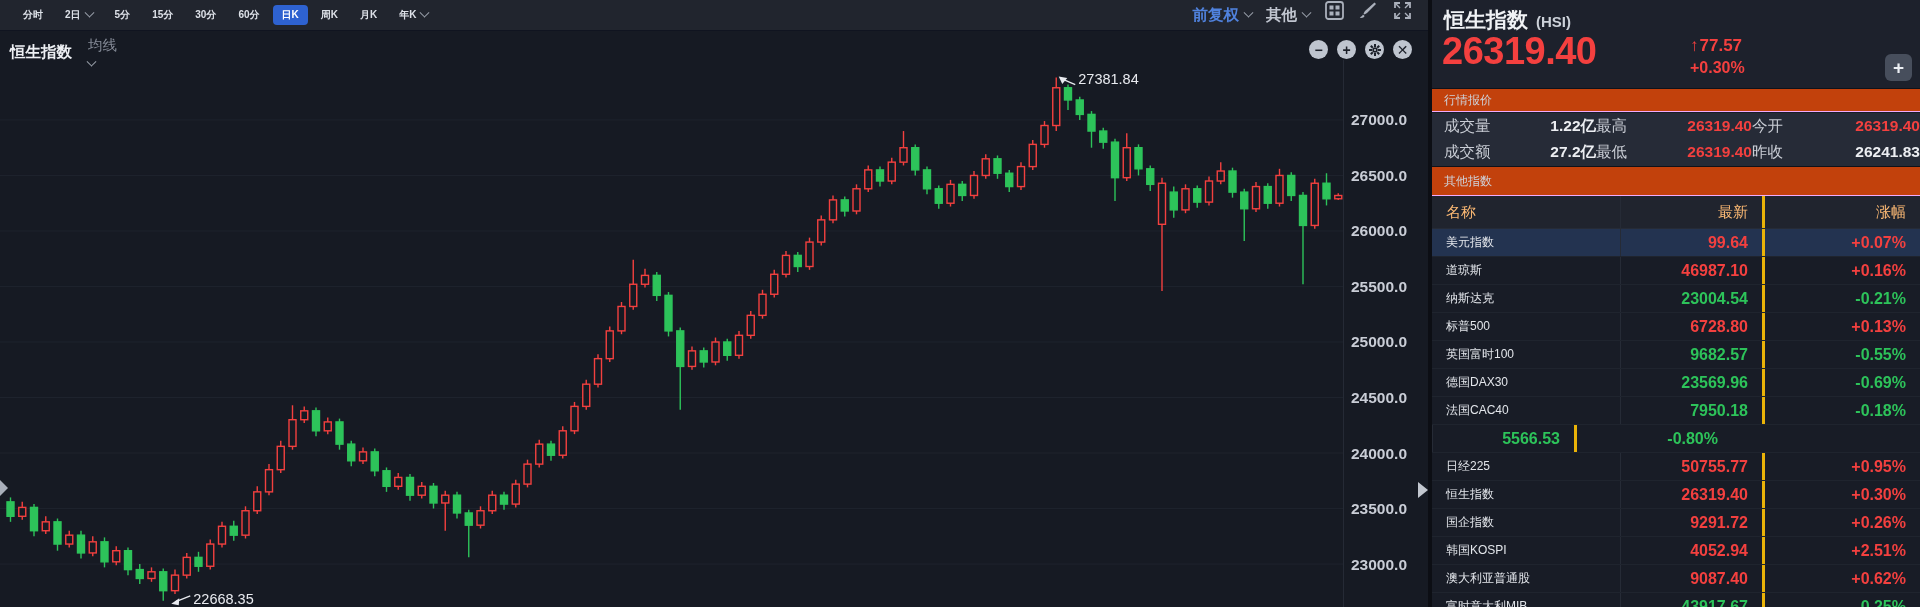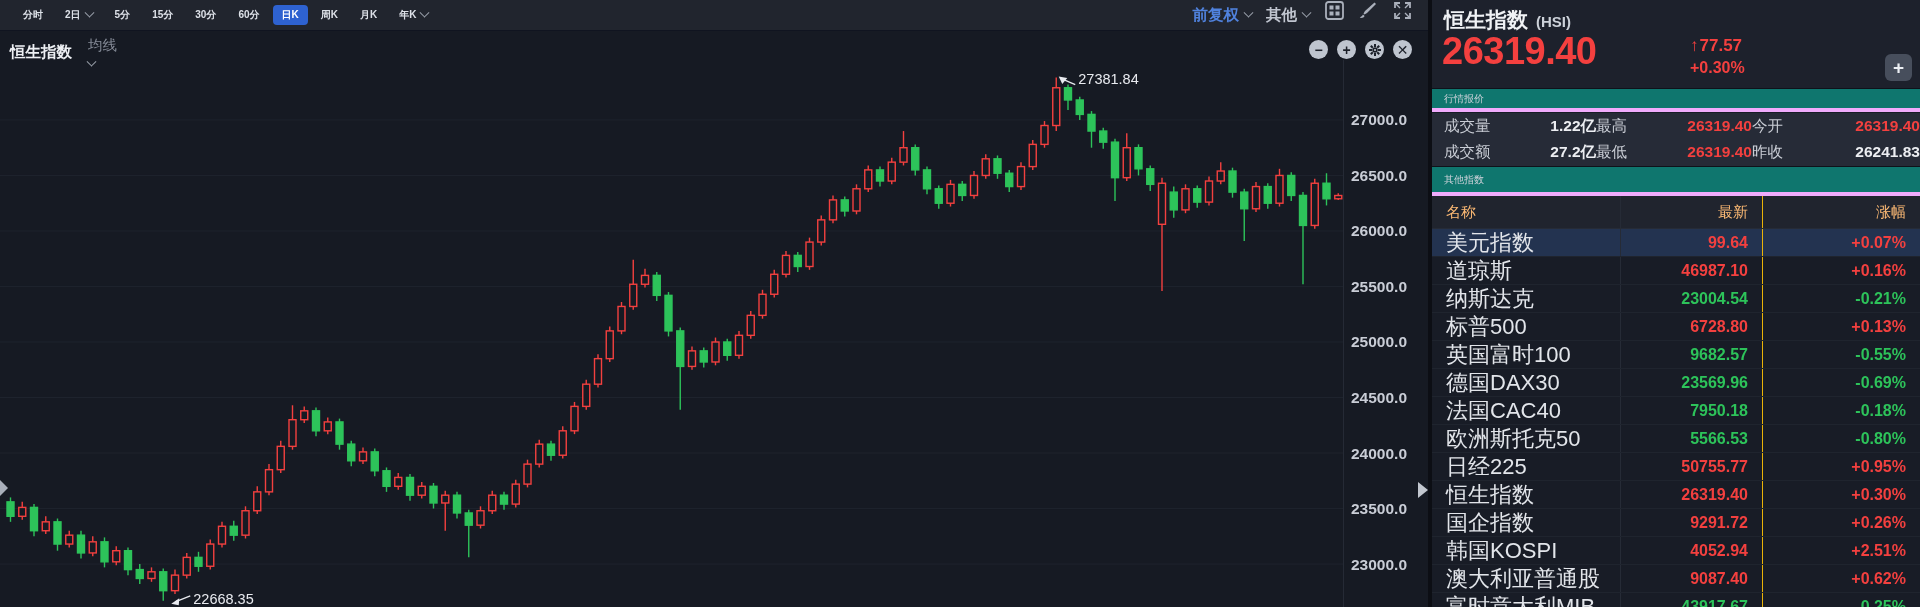--- a/index.html
+++ b/index.html
@@ -27,36 +27,36 @@
   #right-panel{position:absolute;left:1432px;top:0;width:488px;height:607px;background:#181c26;}
   #rp-header{position:absolute;left:0;top:0;width:100%;height:88px;background:#1d212c;}
   #rp-title-row{position:absolute;left:12px;top:6px;display:flex;align-items:baseline;gap:8px;}
   #rp-title{color:#f0f2f5;font-size:21px;font-weight:700;}
   #rp-code{color:#ccd1d9;font-size:15px;font-weight:600;}
   #rp-price{position:absolute;left:10px;top:30px;color:#f4403f;font-size:38px;font-weight:700;letter-spacing:-0.5px;}
   #rp-change{position:absolute;left:258px;top:36px;display:flex;flex-direction:column;gap:3px;}
   #rp-change .chg{color:#f4403f;font-size:17px;font-weight:700;display:flex;align-items:center;gap:1px;}
   #rp-change .pct{color:#f4403f;font-size:16px;font-weight:700;}
   #add-btn{position:absolute;right:8px;top:54px;width:27px;height:27px;border-radius:6px;background:#474e5c;color:#eceff4;font-size:19px;font-weight:600;display:flex;align-items:center;justify-content:center;cursor:pointer;}
-  .strip{position:absolute;left:0;width:100%;background:#0f766e;color:#ced2da;font-size:10px;display:flex;align-items:center;padding-left:12px;border-top:1px solid #0f121a;border-bottom:4px solid #f0abfc;}
+  .strip{position:absolute;left:0;width:100%;background:#c2410c;color:#ced2da;font-size:12px;display:flex;align-items:center;padding-left:12px;border-top:1px solid #0f121a;border-bottom:1px solid #f0abfc;}
   #strip-quote{top:88px;height:24px;}
   #strip-other{top:166px;height:30px;}
   #quote-grid{position:absolute;left:0;top:113px;width:100%;height:53px;background:#262b37;display:grid;grid-template-columns:58px 94px 62px 94px 58px 110px;grid-auto-rows:26px;align-items:center;padding-left:12px;}
   .q-lab{color:#c9cdd5;font-size:15.5px;}
   .q-val{font-size:15.5px;font-weight:700;text-align:right;color:#eceef2;}
   .q-val.red{color:#f3403f;}
   #tbl-head{position:absolute;left:0;top:196px;width:100%;height:33px;background:#20242e;display:flex;align-items:center;border-bottom:1px solid #262b36;}
   #tbl-head .hc{color:#fdba74;font-size:15px;}
   .c-name{width:188px;padding-left:14px;}
   .c-last{width:142px;text-align:right;padding-right:14px;border-left:1px solid #262b36;height:100%;display:flex;align-items:center;justify-content:flex-end;}
-  .c-chg{width:158px;text-align:right;padding-right:14px;border-left:1px solid #eab308;height:100%;display:flex;align-items:center;justify-content:flex-end;}
+  .c-chg{width:158px;text-align:right;padding-right:14px;border-left:3px solid #eab308;height:100%;display:flex;align-items:center;justify-content:flex-end;}
   #tbl-rows{position:absolute;left:0;top:229px;width:100%;height:378px;overflow:hidden;}
   .trow{display:flex;align-items:stretch;height:28px;border-bottom:1px solid #1f242e;cursor:pointer;background:#181c26;}
   .trow.sel{background:#233350;}
-  .trow .c-name{color:#e2e5ea;font-size:22px;display:flex;align-items:center;}
+  .trow .c-name{color:#e2e5ea;font-size:12px;display:flex;align-items:center;}
   .trow .c-last,.trow .c-chg{font-size:16px;font-weight:700;}
   .up{color:#f3403f;text-align:center;} .down{color:#2dc35a;}
 </style>
 </head>
 <body>
 
 <div id="app">
 
   <div id="chart-panel">
     <svg id="chart-svg" width="1428" height="607">
@@ -486,21 +486,20 @@
           <span class="c-name">德国DAX30</span>
           <span class="c-last down">23569.96</span>
           <span class="c-chg down">-0.69%</span>
         </div>
         <div class="trow">
           <span class="c-name">法国CAC40</span>
           <span class="c-last down">7950.18</span>
           <span class="c-chg down">-0.18%</span>
         </div>
         <div class="trow">
-          <span class="c-name">欧洲斯托克50</span>
           <span class="c-last down">5566.53</span>
           <span class="c-chg down">-0.80%</span>
         </div>
         <div class="trow">
           <span class="c-name">日经225</span>
           <span class="c-last up">50755.77</span>
           <span class="c-chg up">+0.95%</span>
         </div>
         <div class="trow">
           <span class="c-name">恒生指数</span>

